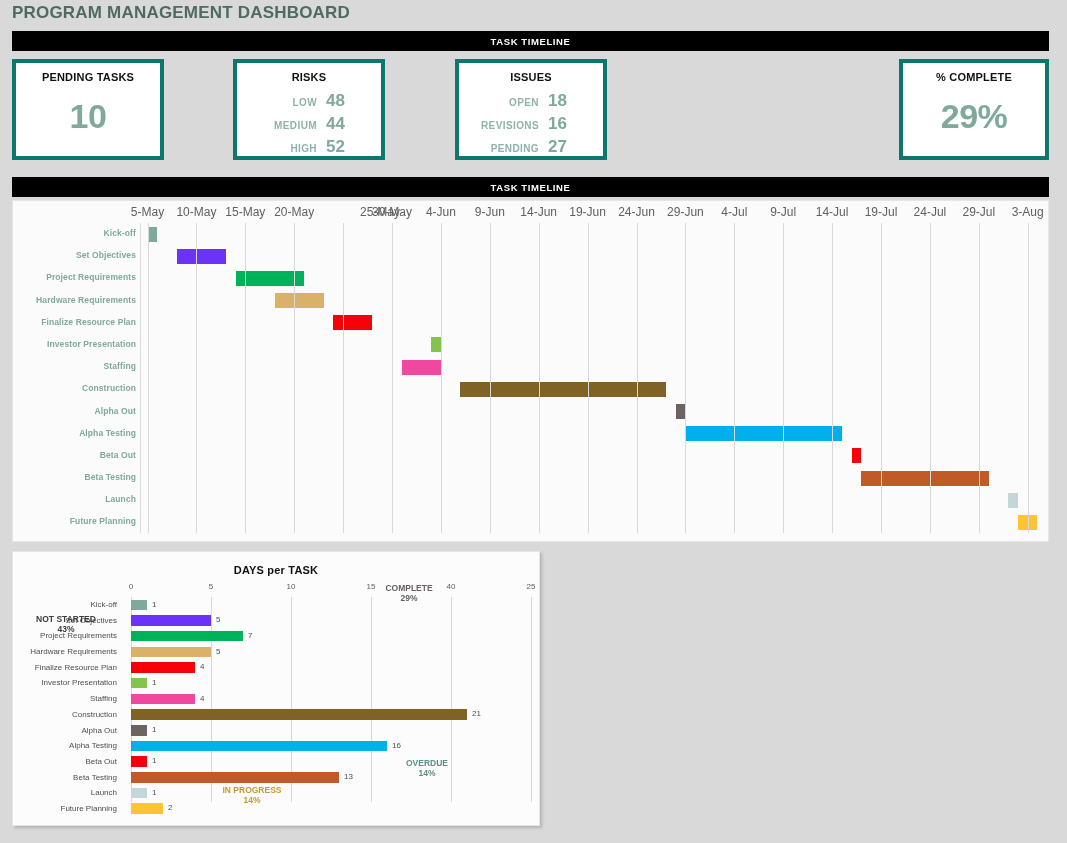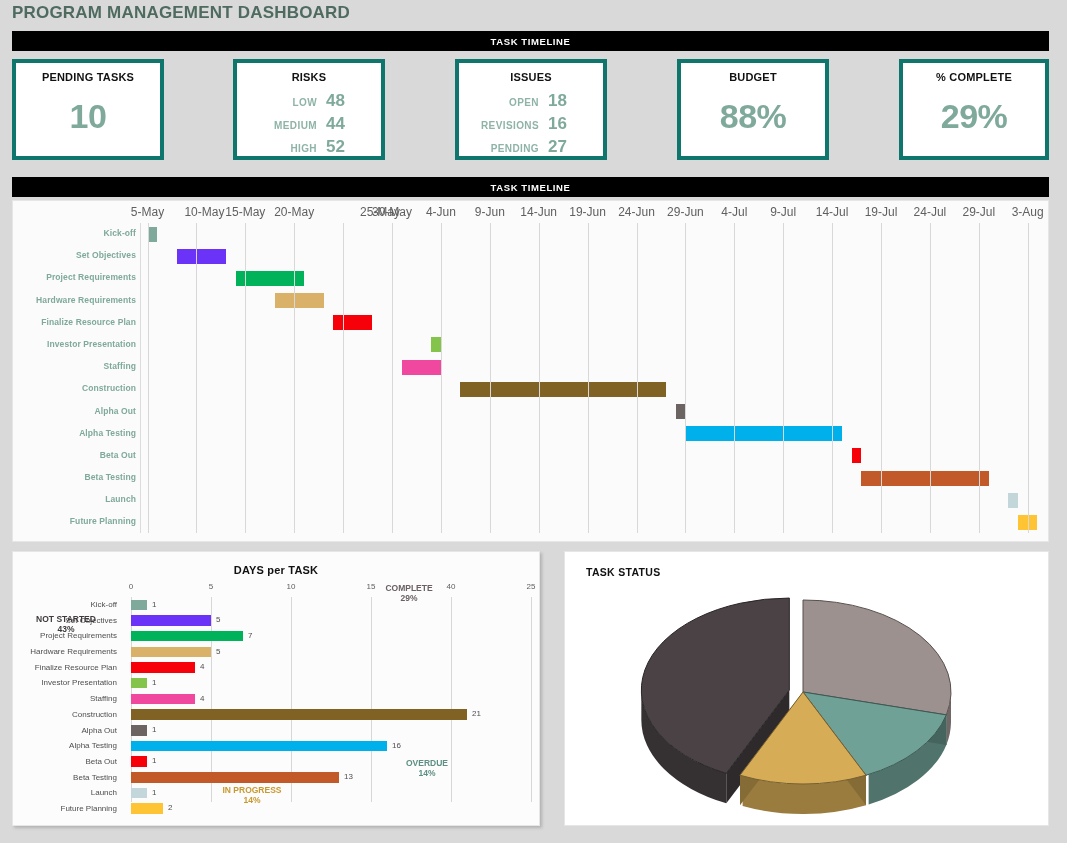--- a/index.html
+++ b/index.html
@@ -149,21 +149,21 @@
     <span>TASK TIMELINE</span>
   </div>
 
   <div class="banner" id="banner-2">
     <span>TASK TIMELINE</span>
   </div>
 
   <div id="gantt-panel">
     <div id="gantt-axis">
         <div class="gantt-tick-label" style="left: 134.5px;">5-May</div>
-        <div class="gantt-tick-label" style="left: 183.4px; margin-left: 8px;">10-May</div>
+        <div class="gantt-tick-label" style="left: 183.4px;">10-May</div>
         <div class="gantt-tick-label" style="left: 232.3px;">15-May</div>
         <div class="gantt-tick-label" style="left: 281.2px;">20-May</div>
         <div class="gantt-tick-label" style="left: 328px; margin-left: 39px;">25-May</div>
         <div class="gantt-tick-label" style="left: 379px;">30-May</div>
         <div class="gantt-tick-label" style="left: 427.9px;">4-Jun</div>
         <div class="gantt-tick-label" style="left: 476.8px;">9-Jun</div>
         <div class="gantt-tick-label" style="left: 525.7px;">14-Jun</div>
         <div class="gantt-tick-label" style="left: 574.6px;">19-Jun</div>
         <div class="gantt-tick-label" style="left: 623.5px; text-align: right;">24-Jun</div>
         <div class="gantt-tick-label" style="left: 672.4px;">29-Jun</div>
@@ -338,39 +338,20 @@
           </div>
           <div class="bar-row">
             <div class="bar-cat-label">Future Planning</div>
             <div class="bar-rect" style="left: 118px; width: 32px; background: rgb(255, 196, 51);"></div>
             <div class="bar-value" style="left: 155px;">2</div>
           </div>
         </div>
       </div>
   </div>
 
-  <div id="pie-panel">
-    <div id="pie-title">TASK STATUS</div>
-  <svg width="395" height="250" id="pie-svg">
-        <path d="M 337.99373168181353 118.84672598073047 A 148 92 0 0 1 333.4281510743075 140.69017251713282 L 333.4281510743075 170.69017251713282 A 148 92 0 0 0 337.99373168181353 148.84672598073047 Z" fill="rgb(112,104,103)"></path>
-        <path d="M 190 118 L 333.3503078470374 140.87946961916663 L 333.3503078470374 170.87946961916663 L 190 148 Z" fill="rgb(97,90,89)"></path>
-        <path d="M 113.32183018122676 199.28079965430493 A 148 92 0 0 1 28.343194835203093 115.20627079185141 L 28.343194835203093 145.2062707918514 A 148 92 0 0 0 113.32183018122676 229.28079965430493 Z" fill="rgb(53,48,49)"></path>
-        <path d="M 176.33716533285752 116.03671082743112 L 113.32183018122676 199.28079965430493 L 113.32183018122676 229.28079965430493 L 176.33716533285752 146.03671082743114 Z" fill="rgb(46,41,42)"></path>
-        <path d="M 333.3503078470374 140.87946961916663 A 148 92 0 0 1 255.63388025689608 200.4585093903031 L 255.63388025689608 230.4585093903031 A 148 92 0 0 0 333.3503078470374 170.87946961916663 Z" fill="rgb(80,116,108)"></path>
-        <path d="M 190 118 L 333.3503078470374 140.87946961916663 L 333.3503078470374 170.87946961916663 L 190 148 Z" fill="rgb(69,100,93)"></path>
-        <path d="M 190 118 L 253.01533515163075 201.2440888268738 L 253.01533515163075 231.2440888268738 L 190 148 Z" fill="rgb(69,100,93)"></path>
-        <path d="M 253.01533515163075 201.2440888268738 A 148 92 0 0 1 129.62753076400057 201.99754015219065 L 129.62753076400057 231.99754015219065 A 148 92 0 0 0 253.01533515163075 231.2440888268738 Z" fill="rgb(155,124,63)"></path>
-        <path d="M 190 118 L 253.01533515163075 201.2440888268738 L 253.01533515163075 231.2440888268738 L 190 148 Z" fill="rgb(133,107,54)"></path>
-        <path d="M 190 118 L 126.98466484836923 201.2440888268738 L 126.98466484836923 231.2440888268738 L 190 148 Z" fill="rgb(133,107,54)"></path>
-        <path d="M 190 118 L 190 26 A 148 92 0 0 1 333.3503078470374 140.87946961916663 Z" fill="#9C918F" stroke="rgb(86,80,79)" stroke-width="1"></path>
-        <path d="M 190 118 L 333.3503078470374 140.87946961916663 A 148 92 0 0 1 253.01533515163075 201.2440888268738 Z" fill="#6FA196" stroke="rgb(61,89,83)" stroke-width="1"></path>
-        <path d="M 190 118 L 253.01533515163075 201.2440888268738 A 148 92 0 0 1 126.98466484836923 201.2440888268738 Z" fill="#D7AC57" stroke="rgb(118,95,48)" stroke-width="1"></path>
-        <path d="M 176.33716533285752 116.03671082743112 L 113.32183018122676 199.28079965430493 A 148 92 0 0 1 176.3371653328575 24.036710827431122 Z" fill="#4A4244" stroke="rgb(41,36,37)" stroke-width="1"></path>
-      </svg>
-    </div>
 
   <div class="pie-lbl" id="pie-lbl-not-started">
       <span>NOT STARTED</span>
       <span>43%</span>
     </div>
   <div class="pie-lbl" id="pie-lbl-complete">
       <span>COMPLETE</span>
       <span>29%</span>
     </div>
   <div class="pie-lbl" id="pie-lbl-overdue">
@@ -413,21 +394,17 @@
         <div class="kpi-row">
           <span class="lbl">REVISIONS</span>
           <span class="val">16</span>
         </div>
         <div class="kpi-row">
           <span class="lbl">PENDING</span>
           <span class="val">27</span>
         </div>
       </div>
     </div>
-    <div class="kpi" id="kpi-3">
-      <div class="kpi-title">BUDGET</div>
-      <div class="kpi-big">88%</div>
-    </div>
     <div class="kpi" id="kpi-4">
       <div class="kpi-title">% COMPLETE</div>
       <div class="kpi-big">29%</div>
     </div>
   </div>
 
 </body></html>

